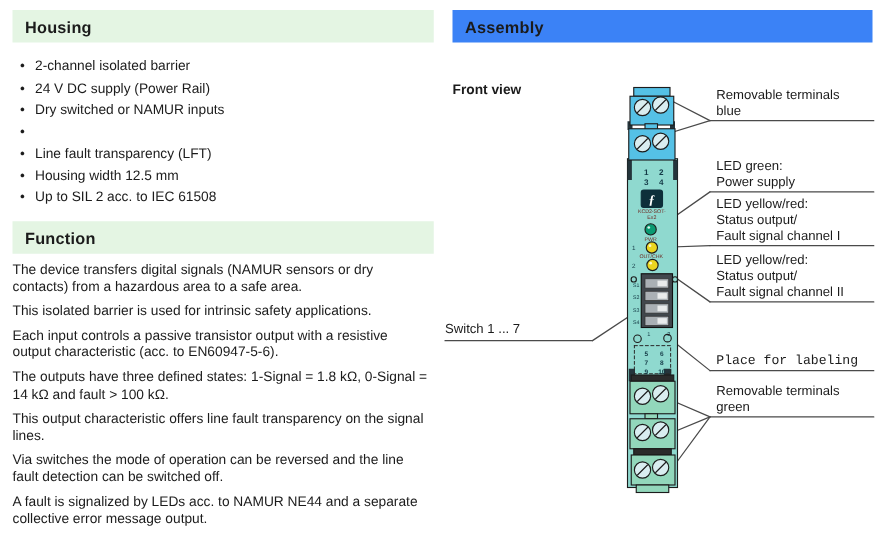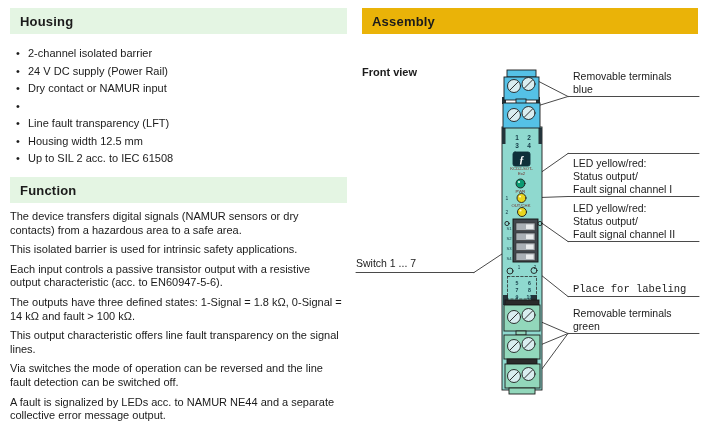--- a/index.html
+++ b/index.html
@@ -41,21 +41,21 @@
       <li>
           <span class="bullet">•</span>
           <span>2-channel isolated barrier</span>
         </li>
       <li>
           <span class="bullet">•</span>
           <span>24 V DC supply (Power Rail)</span>
         </li>
       <li>
           <span class="bullet">•</span>
-          <span>Dry contact or NAMUR input</span>
+          <span>Dry switched or NAMUR inputs</span>
         </li>
       <li>
           <span class="bullet">•</span>
         </li>
       <li>
           <span class="bullet">•</span>
           <span>Line fault transparency (LFT)</span>
         </li>
       <li>
           <span class="bullet">•</span>
@@ -76,21 +76,21 @@
         <p>Each input controls a passive transistor output with a resistive output characteristic (acc. to EN60947-5-6).</p>
         <p>The outputs have three defined states: 1-Signal = 1.8 kΩ, 0-Signal = 14 kΩ and fault &gt; 100 kΩ.</p>
         <p>This output characteristic offers line fault transparency on the signal lines.</p>
         <p>Via switches the mode of operation can be reversed and the line fault detection can be switched off.</p>
         <p>A fault is signalized by LEDs acc. to NAMUR NE44 and a separate collective error message output.</p>
       </div>
     </div>
   </div>
 
   <div class="col-right">
-    <div class="section-header" style="margin: 8px 6px 0px 10px; background-color: #eab308;">
+    <div class="section-header" style="margin: 8px 6px 0px 10px; background-color: #3b82f6;">
       <span>Assembly</span>
     </div>
 
     <div class="figure">
       <svg width="352" height="437" viewBox="0 0 352 437">
         <g transform="translate(-352,0)" stroke-linecap="round">
 
           <g stroke="#4a4a4a" stroke-width="1" fill="none">
             <line x1="568" y1="96.5" x2="699" y2="96.5"></line>
             <line x1="568" y1="153.5" x2="699" y2="153.5"></line>
@@ -252,20 +252,24 @@
           </g>
         </g>
       </svg>
 
       <div class="front-view">Front view</div>
 
       <div class="callout co-0">
         <span>Removable terminals</span>
         <span>blue</span>
       </div>
+      <div class="callout co-1">
+        <span>LED green:</span>
+        <span>Power supply</span>
+      </div>
       <div class="callout co-2">
         <span>LED yellow/red:</span>
         <span>Status output/</span>
         <span>Fault signal channel I</span>
       </div>
       <div class="callout co-3">
         <span>LED yellow/red:</span>
         <span>Status output/</span>
         <span>Fault signal channel II</span>
       </div>

